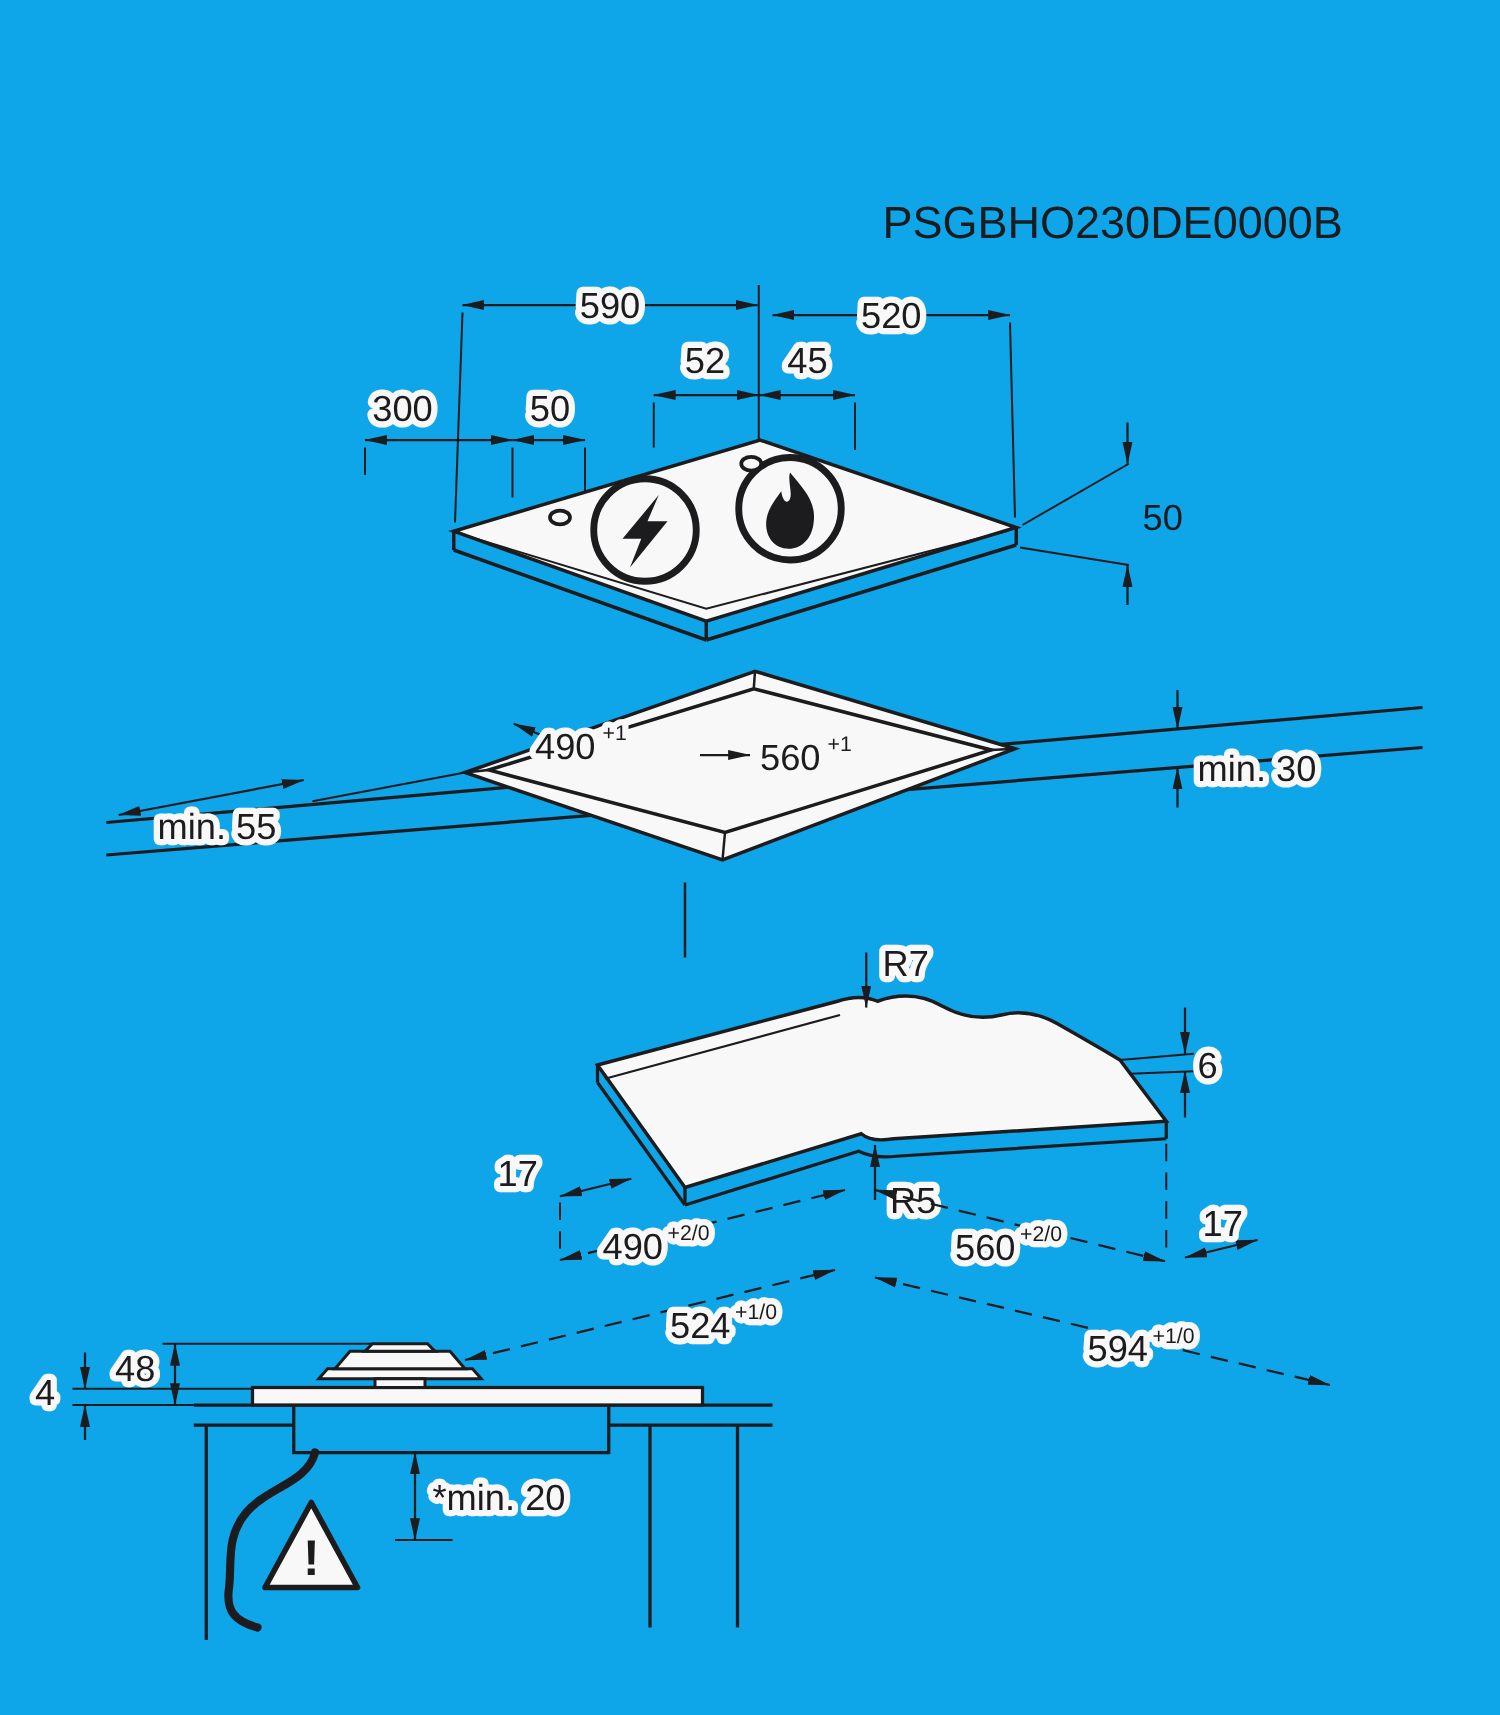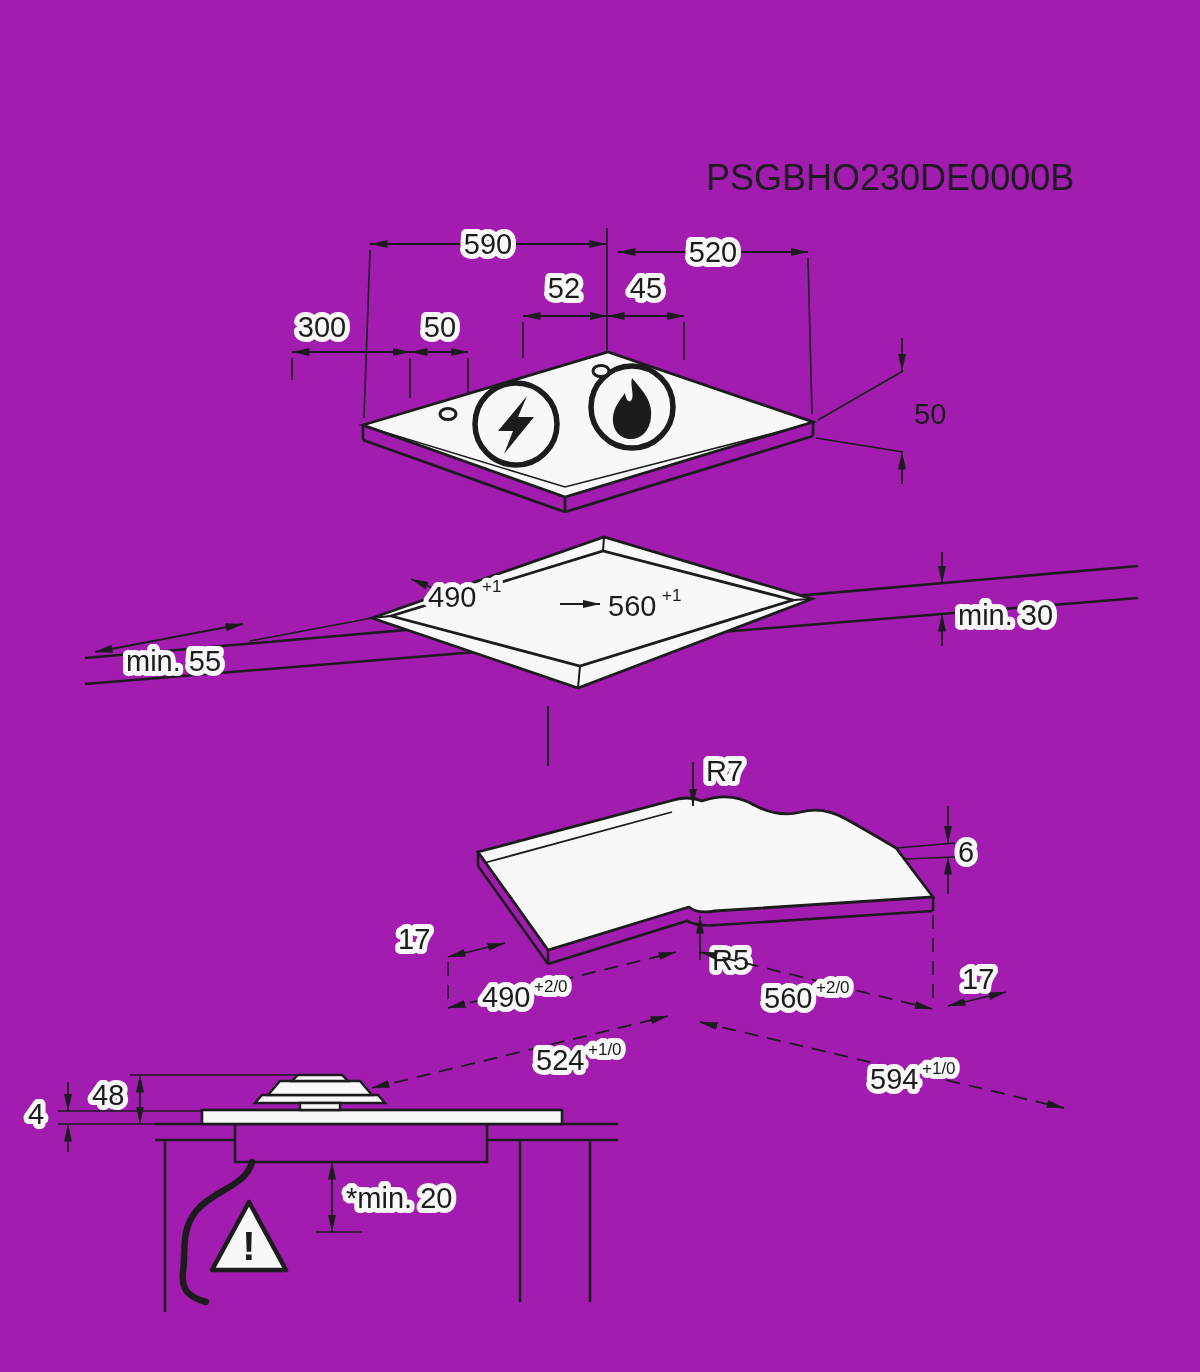--- a/index.html
+++ b/index.html
@@ -1,16 +1,16 @@
 <!DOCTYPE html>
 <html><head>
 <meta charset="utf-8">
 <style>
   html,body{margin:0;padding:0;background:#f8f8f8;}
-  .page{width:1200px;height:1372px;background:#a21caf;position:relative;overflow:hidden;}
+  .page{width:1200px;height:1372px;background:#0ea5e9;position:relative;overflow:hidden;}
   svg{display:block;}
   svg text{font-family:"Liberation Sans", sans-serif;fill:#1c1c1e;}
   .dim{font-size:29px;}
   .sup{font-size:17px;}
   .title{font-size:36px;}
   .warn{font-size:40px;font-weight:bold;}
   .halo{paint-order:stroke;stroke:#f8f8f8;stroke-width:10px;stroke-linejoin:round;}
   .ln{stroke:#1c1c1e;fill:none;stroke-linecap:butt;}
   .w16{stroke-width:1.6;}
   .w18{stroke-width:1.8;}

